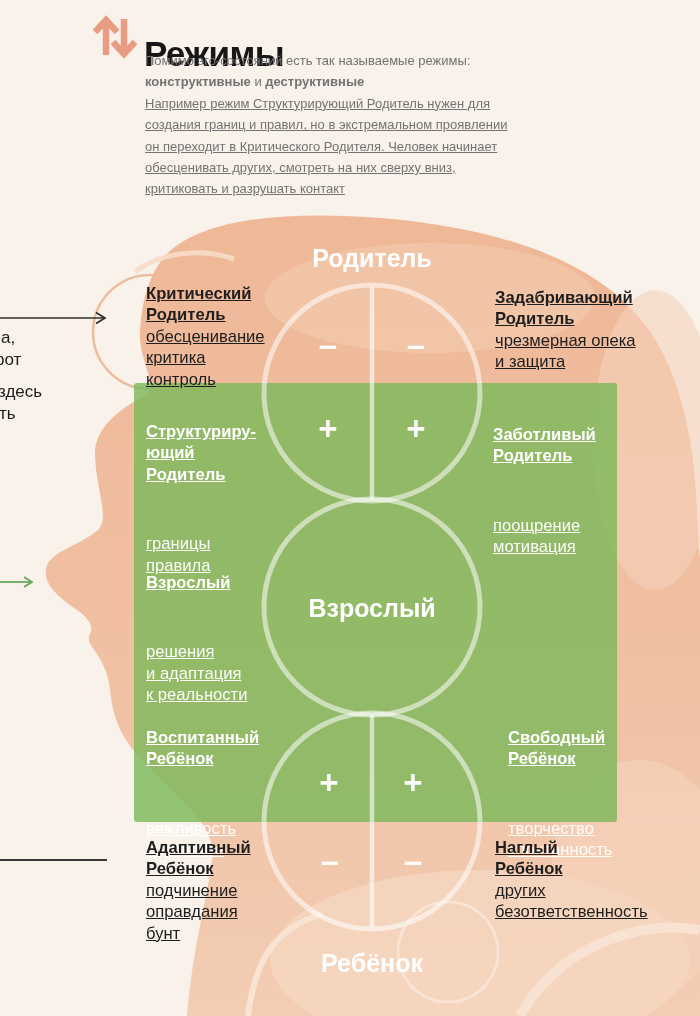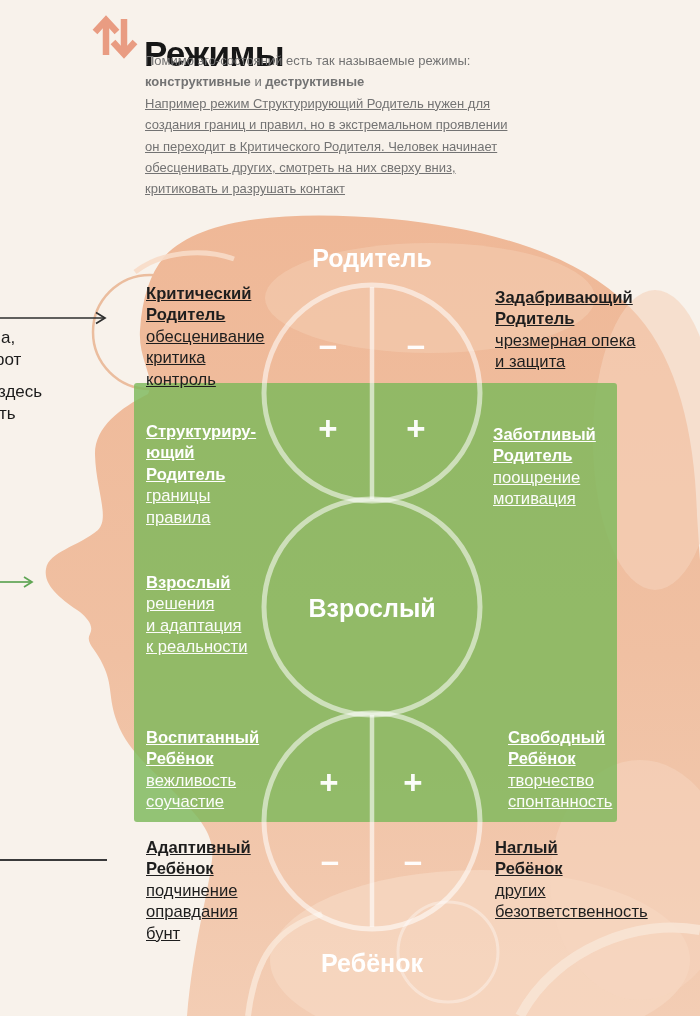--- a/index.html
+++ b/index.html
@@ -38,21 +38,21 @@
   
   .sign{
     color:rgba(255,255,255,0.96);font-weight:800;font-size:33px;
     transform:translate(-50%,-50%);line-height:1;
   }
   
   .block{font-size:16.6px;line-height:21.4px;}
   .block .t{font-weight:700;}
   .block.dark{color:#1E1E1E;}
   .block.light{color:#FFFFFF;}
-  .block.light .d{color:rgba(255,255,255,0.96);}
+  .block.light .d{color:rgba(255,255,255,0.96);margin-top:48px;}
   
   .frag{font-size:17px;line-height:21px;color:#1C1C1C;white-space:nowrap;}
   .margin-lines{left:0;top:0;width:130px;height:1016px;pointer-events:none;}
 </style>
 </head>
 <body>
 
 <div class="abs" style="inset:0;">
 
   <svg class="abs silhouette" viewBox="0 0 700 1016">

